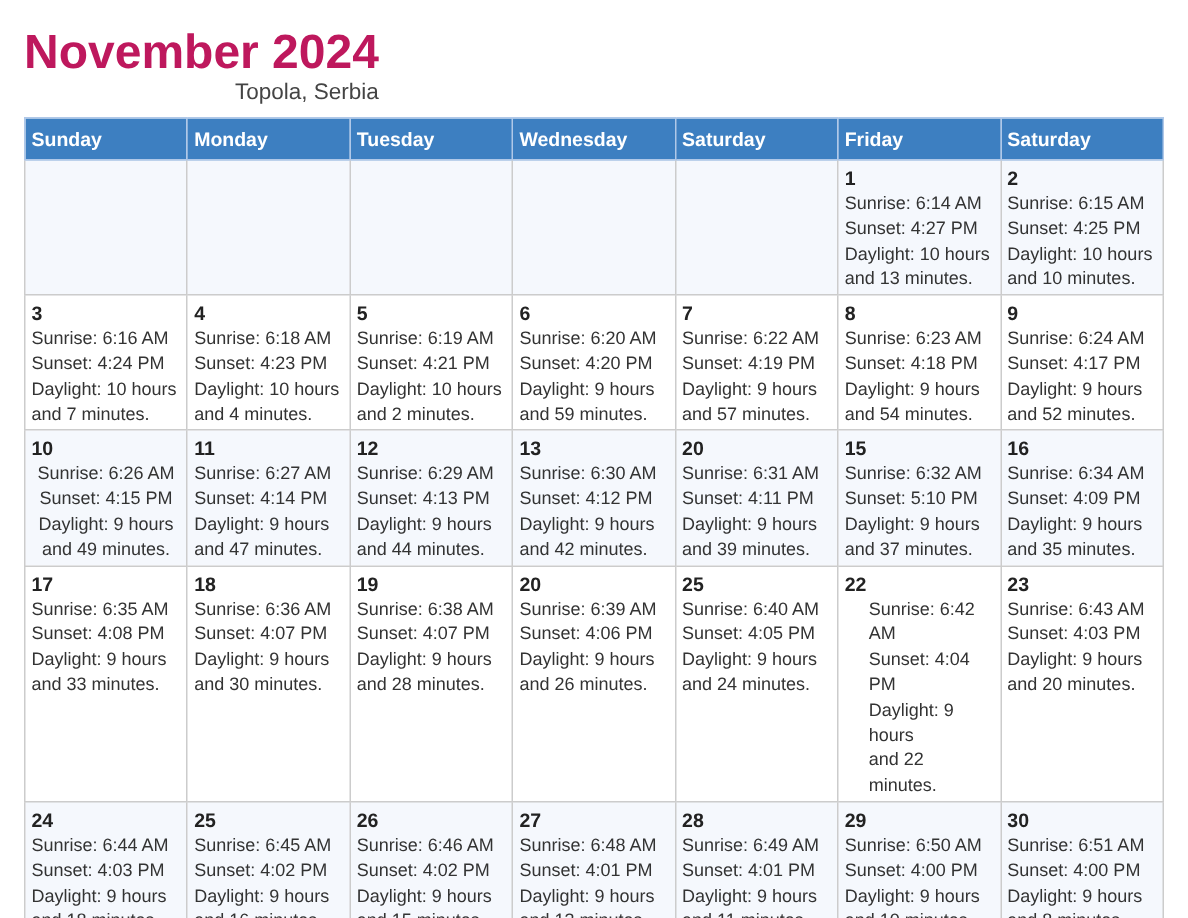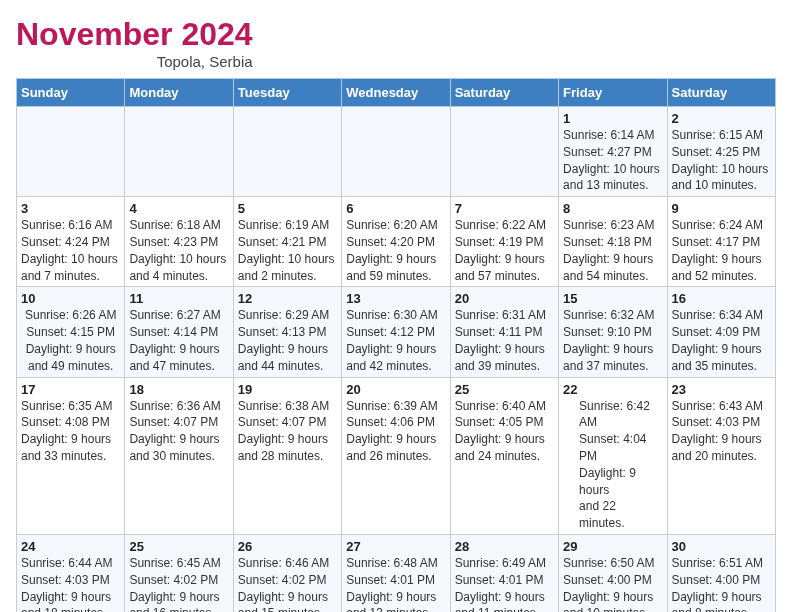--- a/index.html
+++ b/index.html
@@ -215,21 +215,21 @@
           <td>
             <span class="day-num">20</span>
             <div class="day-info" style="white-space: pre-line;">Sunrise: 6:31 AM
 Sunset: 4:11 PM
 Daylight: 9 hours
 and 39 minutes.</div>
           </td>
           <td>
             <span class="day-num">15</span>
             <div class="day-info" style="white-space: pre-line;">Sunrise: 6:32 AM
-Sunset: 9:10 PM
+Sunset: 5:10 PM
 Daylight: 9 hours
 and 37 minutes.</div>
           </td>
           <td>
             <span class="day-num">16</span>
             <div class="day-info" style="white-space: pre-line;">Sunrise: 6:34 AM
 Sunset: 4:09 PM
 Daylight: 9 hours
 and 35 minutes.</div>
           </td>

